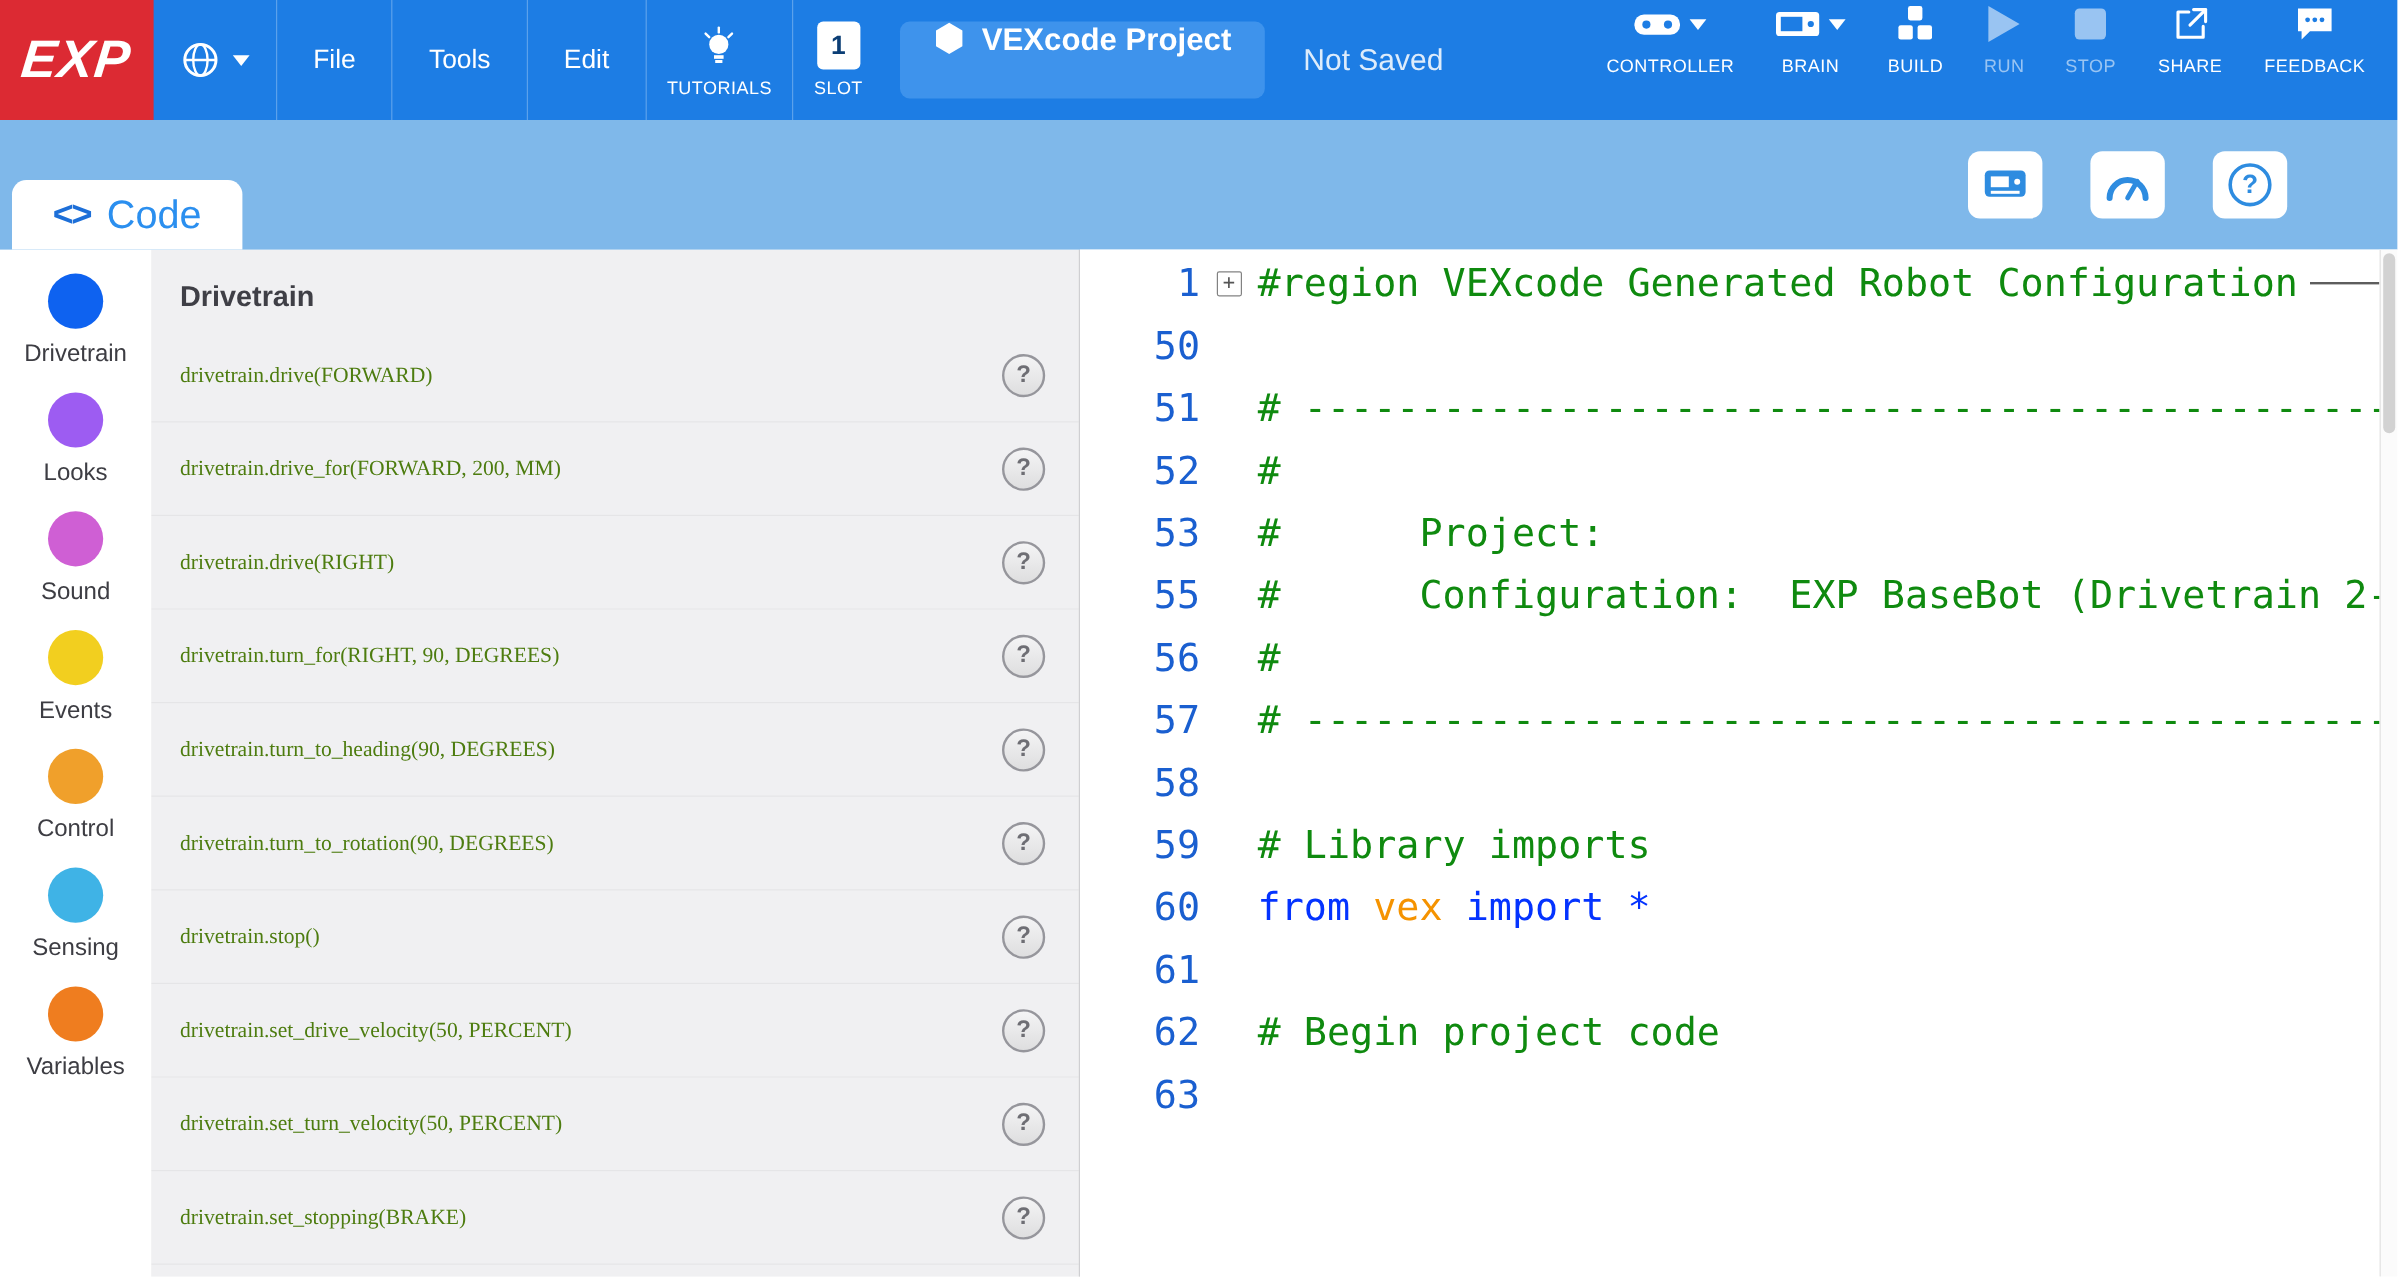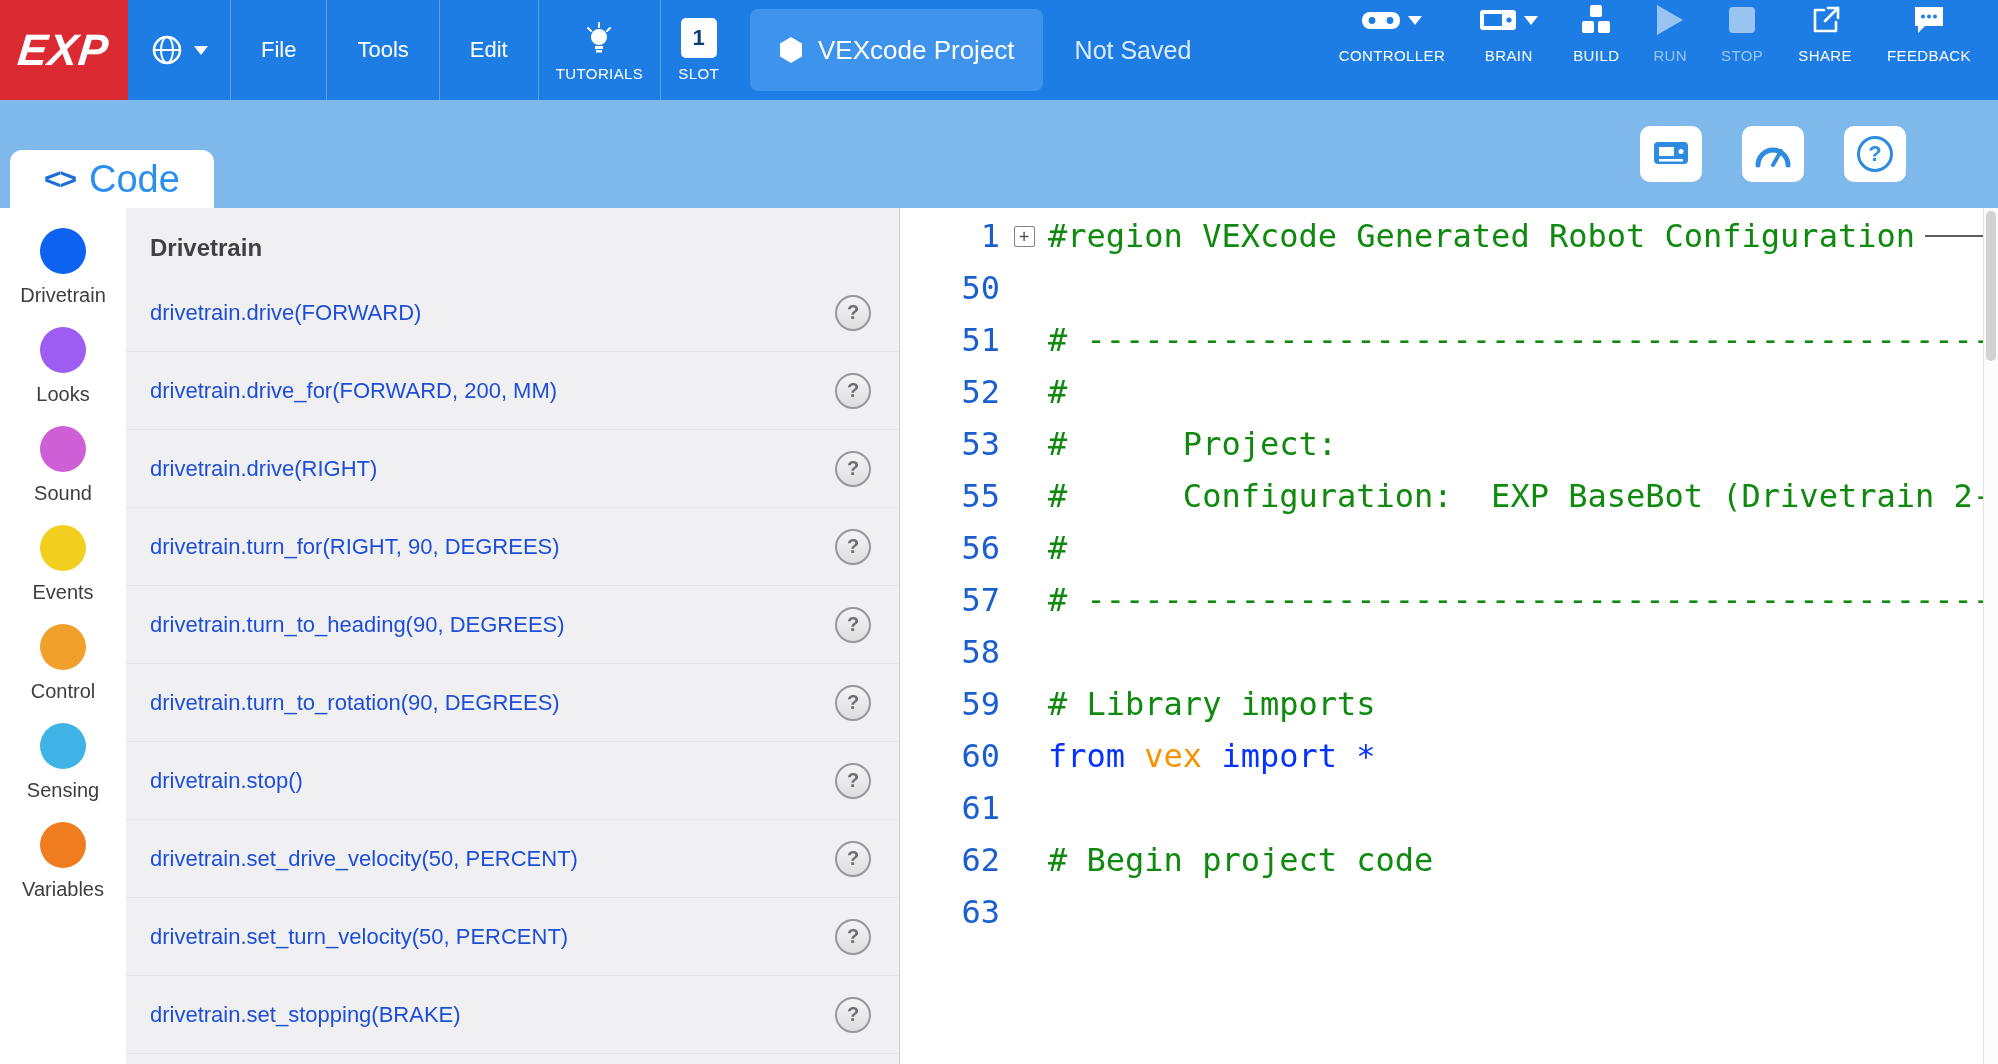--- a/index.html
+++ b/index.html
@@ -13,52 +13,52 @@
   .logo span{transform:skewX(-6deg)}
   .tb-div{width:1px;background:rgba(255,255,255,.28)}
   .tb-menu{display:flex;align-items:center;padding:0 30px;font-size:22px;cursor:default}
   .tb-globe{display:flex;align-items:center;gap:10px;padding:0 22px}
   .chev{width:0;height:0;border-left:7px solid transparent;border-right:7px solid transparent;border-top:9px solid #fff}
   .tb-stack{display:flex;flex-direction:column;align-items:center;justify-content:center;gap:7px;padding:0 17px}
   .tb-label{font-size:15px;font-weight:normal;letter-spacing:.4px;white-space:nowrap}
   .icon-row{display:flex;align-items:center;gap:7px;height:40px}
   .slot-box{width:36px;height:40px;background:#fff;border-radius:5px;display:flex;align-items:center;justify-content:center;
     color:#0b3e75;font-weight:bold;font-size:22px}
-  .project-btn{align-self:center;height:82px;margin:0 6px 0 14px;padding:0 28px;border:none;border-radius:8px;
-    background:#3e93ec;color:#fff;display:flex;align-items:center;gap:14px;font-size:26px;font-weight:normal;cursor:pointer}
+  .project-btn{align-self:center;height:64px;margin:0 6px 0 14px;padding:0 28px;border:none;border-radius:8px;
+    background:#3e93ec;color:#fff;display:flex;align-items:flex-start;gap:14px;font-size:26px;font-weight:bold;cursor:pointer}
   .save-status{align-self:center;margin-left:26px;font-size:25px;color:rgba(255,255,255,.85)}
   .tb-right{margin-left:auto;display:flex;align-items:flex-start;padding-right:10px}
   .disabled{opacity:.55}
   .play-tri{width:0;height:0;border-top:15px solid transparent;border-bottom:15px solid transparent;border-left:26px solid #fff}
   .stop-sq{width:26px;height:26px;border-radius:4px;background:#fff}
 
   
   .subbar{height:108px;background:var(--subbar,#7fb8ea);position:relative}
   .code-tab{position:absolute;left:10px;bottom:0;height:58px;background:#fff;border-radius:12px 12px 0 0;
     display:flex;align-items:center;gap:14px;padding:0 34px;cursor:pointer}
   .code-glyph{color:#1d6fd8;font-weight:bold;font-size:30px;letter-spacing:-2px}
-  .code-label{color:#2b8fef;font-size:38px}
+  .code-label{color:#2b8fef;font-size:33px}
   .subbar-buttons{position:absolute;right:92px;top:26px;display:flex;gap:40px}
   .sq-btn{width:62px;height:56px;background:#fff;border:none;border-radius:10px;display:flex;align-items:center;justify-content:center;cursor:pointer}
   .help-ring{width:36px;height:36px;border:3.5px solid #2e8ce0;border-radius:50%;color:#2e8ce0;
     font-size:22px;font-weight:bold;display:flex;align-items:center;justify-content:center}
 
   
   .main{display:flex;height:856px}
 
   .sidebar{width:126px;background:#fff;padding-top:20px;display:flex;flex-direction:column;align-items:center;flex:none}
   .cat{height:99px;width:100%;display:flex;flex-direction:column;align-items:center;gap:10px;cursor:pointer}
   .cat-dot{width:46px;height:46px;border-radius:50%;flex:none}
   .cat-label{font-size:20px;color:#3d3d43}
 
   .palette{width:774px;background:#f0f0f2;border-right:1px solid #cfcfd2;padding-top:20px;overflow:hidden;flex:none}
   .palette-title{font-size:24px;font-weight:bold;color:#3f3f46;margin:6px 0 12px 24px}
   .cmd-row{height:78px;display:flex;align-items:center;justify-content:space-between;padding:0 28px 0 24px;
     border-bottom:1px solid rgba(0,0,0,.045);cursor:grab}
-  .cmd-text{font-family:Liberation Sans, sans-serif;font-size:22px;color:#1d4ed8;white-space:nowrap}
+  .cmd-text{font-family:Liberation Serif, serif;font-size:18px;color:#4d7c0f;white-space:nowrap}
   .help-btn{width:36px;height:36px;border-radius:50%;border:2px solid #96969c;background:linear-gradient(#f4f4f5,#dededf);
     color:#6e6e74;font-size:20px;font-weight:bold;display:flex;align-items:center;justify-content:center;cursor:pointer;flex:none}
 
   .editor{flex:1;background:#fff;position:relative;overflow:hidden;padding-top:2px;cursor:text}
   .ed-line{height:52px;display:flex;align-items:center;padding-right:15px}
   .gutter{width:100px;flex:none;text-align:right;font-family:"DejaVu Sans Mono",monospace;font-size:32px;
     color:var(--linenum,#1a5fd0)}
   .foldcol{width:48px;flex:none;display:flex;align-items:center;justify-content:center}
   .fold-box{width:21px;height:21px;border:1.5px solid #828282;background:#fff;border-radius:2px;color:#555;
     font-size:17px;line-height:18px;text-align:center;font-family:"DejaVu Sans Mono",monospace;cursor:pointer}

